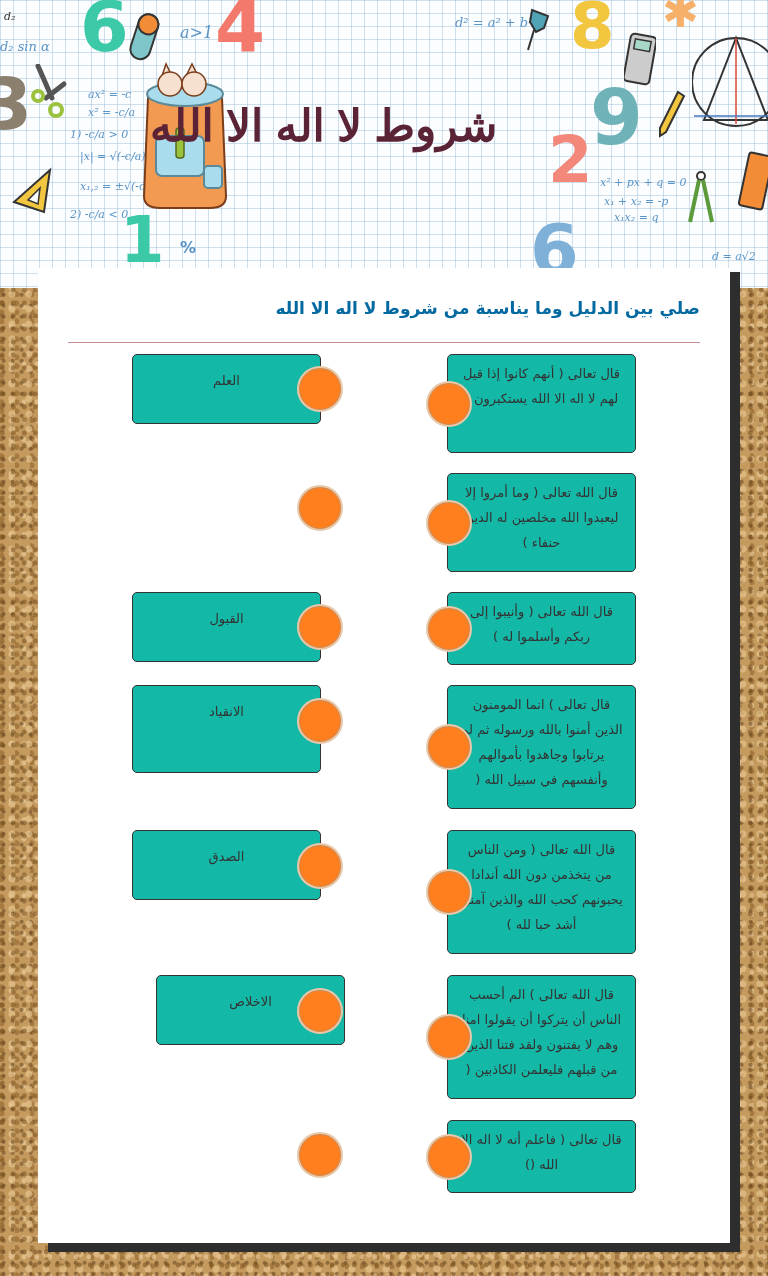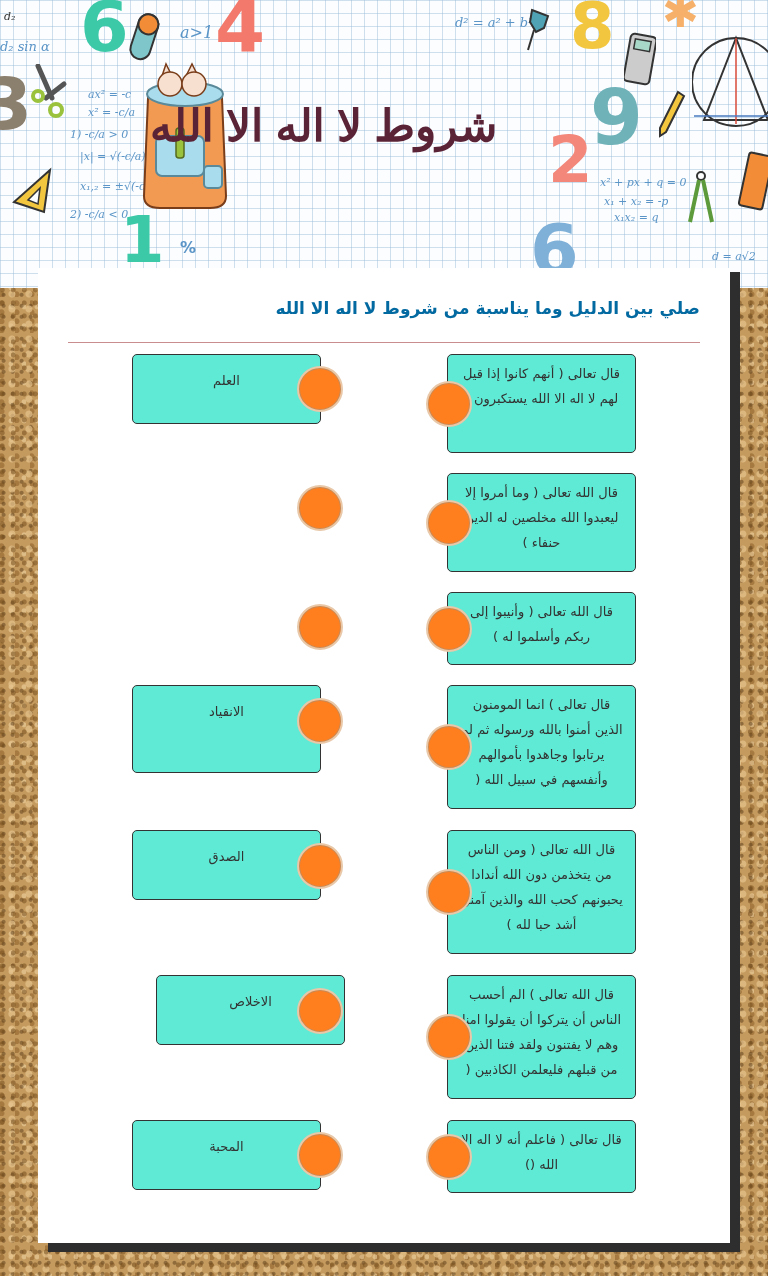--- a/index.html
+++ b/index.html
@@ -37,21 +37,21 @@
 
   
   .card-shadow { position: absolute; left: 48px; top: 272px; width: 692px; height: 980px; background: #2e2e2e; }
   .card { position: absolute; left: 38px; top: 268px; width: 692px; height: 975px; background: #ffffff; }
   .instruction {
     position: absolute; right: 30px; top: 30px; direction: rtl;
     font-size: 17px; font-weight: bold; color: #0369a1; text-align: right;
   }
   .divider { position: absolute; left: 30px; right: 30px; top: 74px; height: 1px; background: #c98c8f; }
 
-  .item { position: absolute; border: 1.5px solid #333; border-radius: 5px; background: #5eead4; box-sizing: border-box; }
+  .item { position: absolute; border: 1.5px solid #333; border-radius: 5px; background: #14b8a6; box-sizing: border-box; }
   .item .text {
     direction: rtl; text-align: center; color: #333; font-size: 13px; line-height: 25px;
     padding: 6px 12px; font-family: "DejaVu Sans", sans-serif;
   }
   .answer { left: 94px; width: 189px; }
   .answer .text { padding-top: 16px; line-height: 20px; }
   .question { left: 409px; width: 189px; }
   .dot {
     position: absolute; width: 42px; height: 42px; border-radius: 50%;
     background: #ff7f1f; border: 2px solid #e8c8a8; box-shadow: 0 0 0 1px #c48a5a inset;
@@ -182,34 +182,34 @@
   </div>
   <div class="dot" style="left:388px;top:866px;"></div>
 
   <div class="item answer" style="top:86px;height:70px;">
     <div class="text">العلم</div>
   </div>
   <div class="dot" style="left:259px;top:98px;"></div>
 
   <div class="dot" style="left:259px;top:217px;"></div>
 
+  <div class="item answer" style="top:324px;height:70px;">
+    <div class="text">القبول</div>
+  </div>
   <div class="dot" style="left:259px;top:336px;"></div>
 
   <div class="item answer" style="top:417px;height:88px;">
     <div class="text">الانقياد</div>
   </div>
   <div class="dot" style="left:259px;top:430px;"></div>
 
   <div class="item answer" style="top:562px;height:70px;">
     <div class="text">الصدق</div>
   </div>
   <div class="dot" style="left:259px;top:575px;"></div>
 
   <div class="item answer" style="top:707px;height:70px;margin-left:24px;">
     <div class="text">الاخلاص</div>
   </div>
   <div class="dot" style="left:259px;top:720px;"></div>
 
-  <div class="item answer" style="top:852px;height:70px;">
-    <div class="text">المحبة</div>
-  </div>
   <div class="dot" style="left:259px;top:864px;"></div>
 </div>
 
 </body></html>

